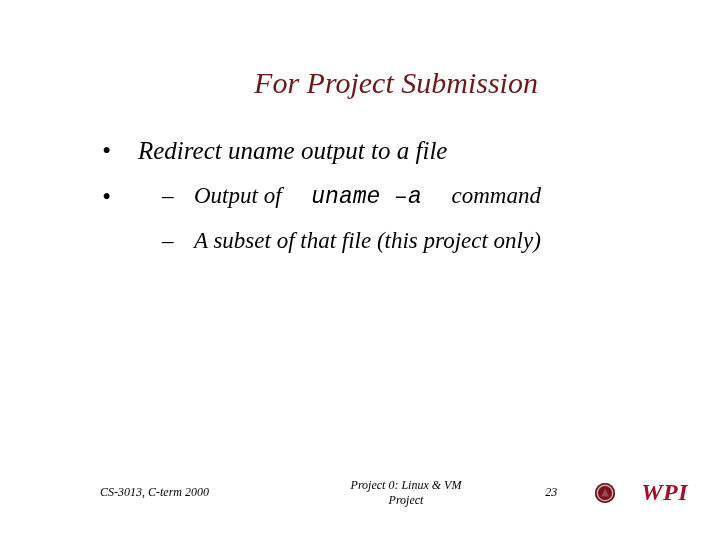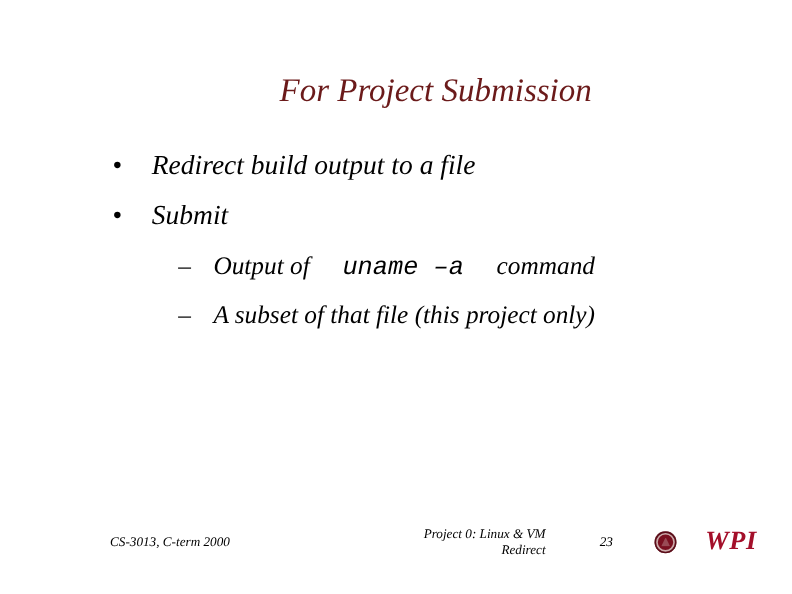--- a/index.html
+++ b/index.html
@@ -74,21 +74,21 @@
     align-items: center;
     justify-content: space-between;
     font-size: 12px;
   }
   .footer-left {
     width: 180px;
     text-align: left;
   }
   .footer-center {
     flex: 1;
-    text-align: right;
+    text-align: center;
     line-height: 1.25;
   }
   .footer-right {
     width: 180px;
     display: flex;
     align-items: center;
     justify-content: flex-end;
     gap: 2px;
   }
   .page-num {
@@ -127,40 +127,39 @@
 </style>
 </head>
 <body>
 
 <div class="slide">
 
   <h1 class="title">For Project Submission</h1>
 
   <ul class="level1">
     <li>
-      <span>Redirect build output to a file</span>
+      <span>Redirect uname output to a file</span>
     </li>
     <li>
-      <span>Submit</span>
       <ul class="level2">
         <li>
           <span>Output of </span><span class="mono">uname –a</span><span> command</span>
         </li>
         <li>
           <span>A subset of that file (this project only)</span>
         </li>
       </ul>
     </li>
   </ul>
 
   <div class="footer">
     <div class="footer-left">CS-3013, C-term 2000</div>
     <div class="footer-center">
       <span>Project 0: Linux &amp; VM</span><br>
-      <span>Redirect</span>
+      <span>Project</span>
     </div>
     <div class="footer-right">
       <span class="page-num">23</span>
       <span class="logo">
         <span class="seal"></span>
         <span class="wpi">WPI</span>
       </span>
     </div>
   </div>
 

